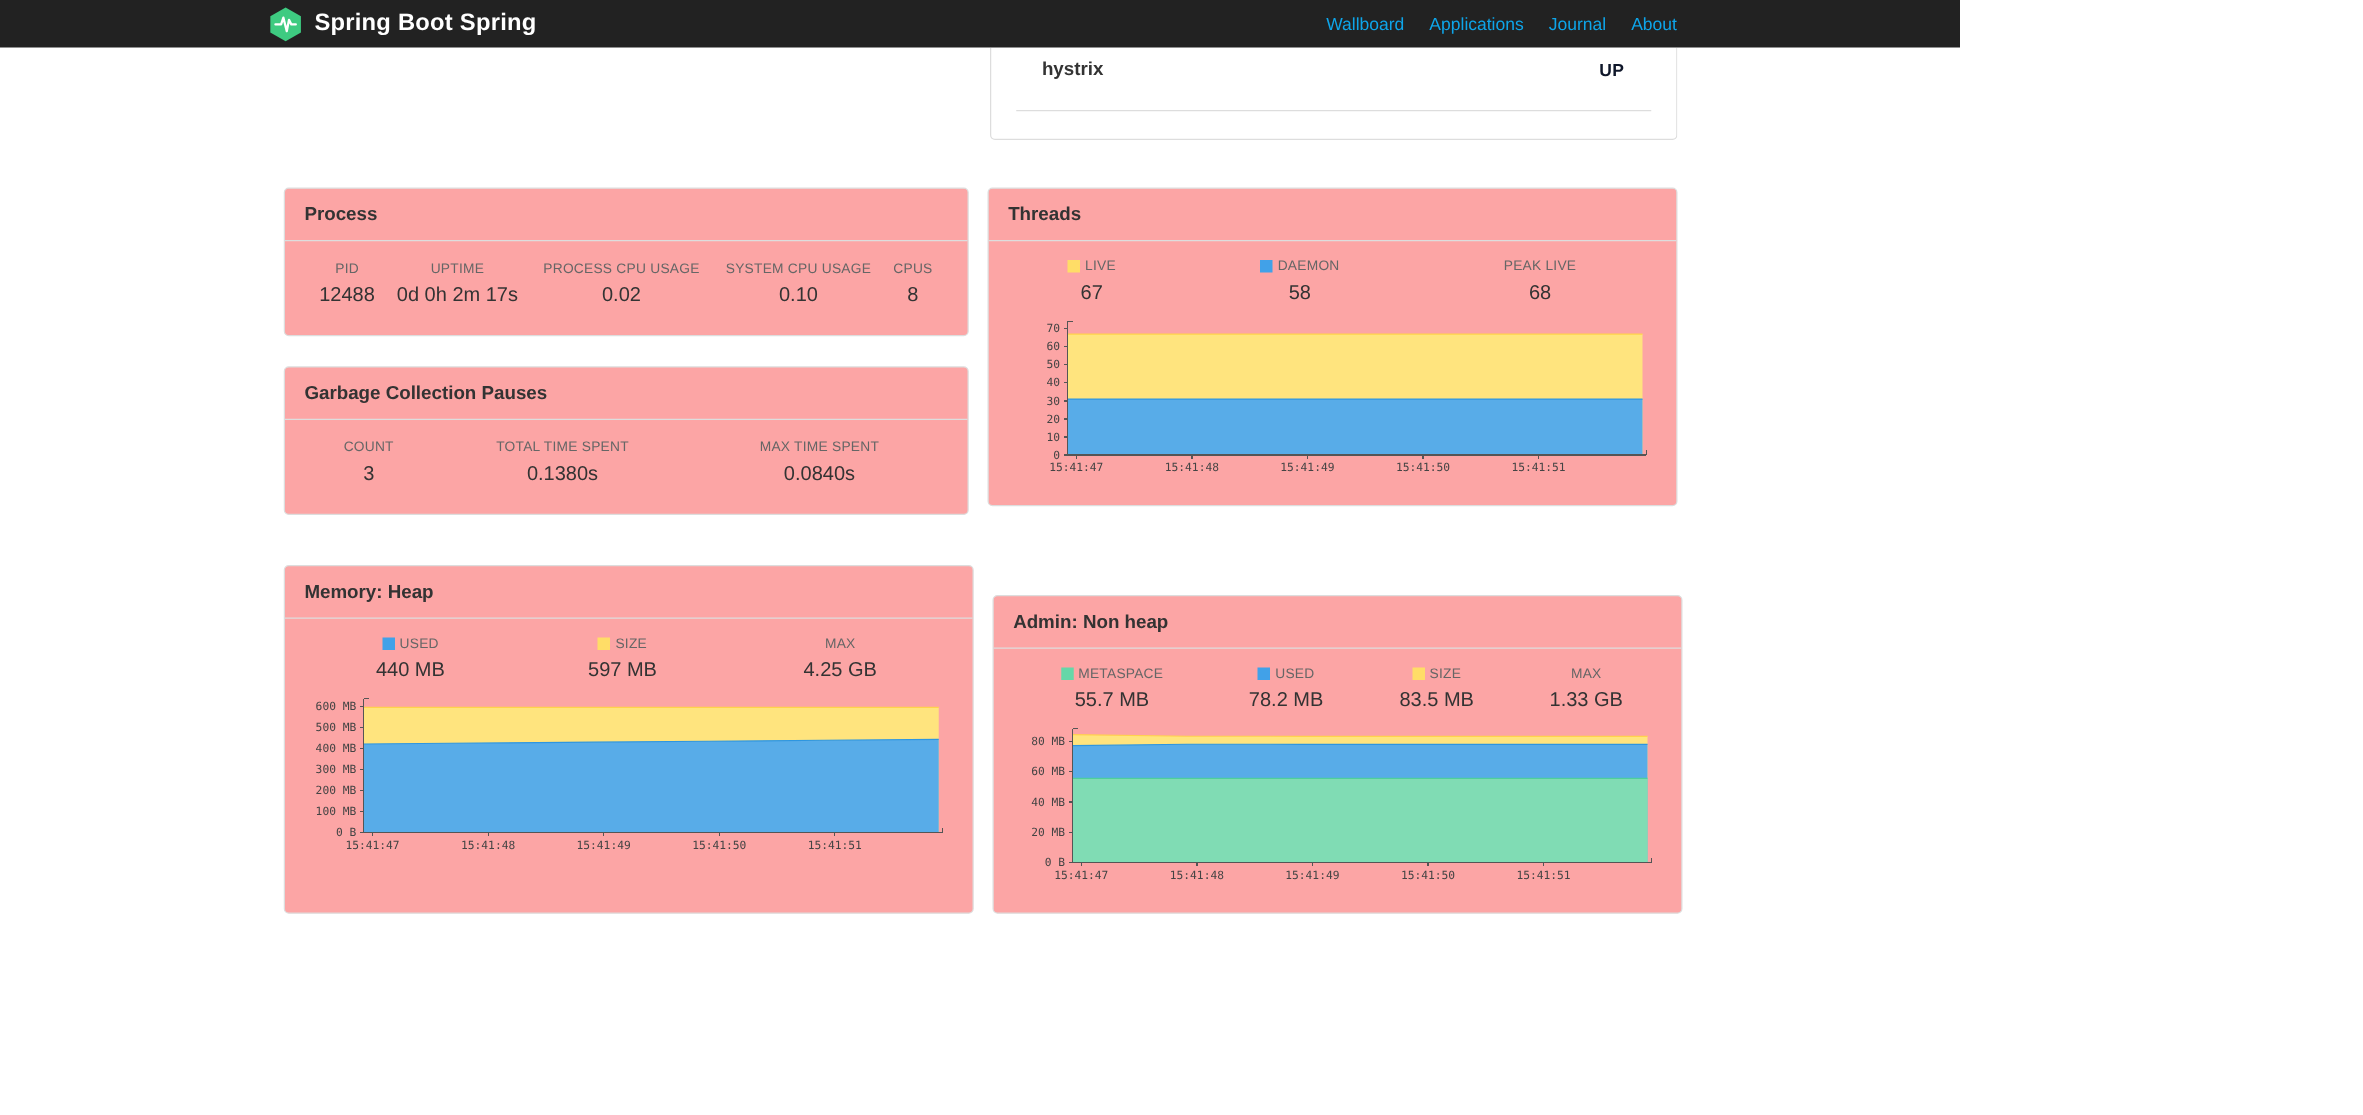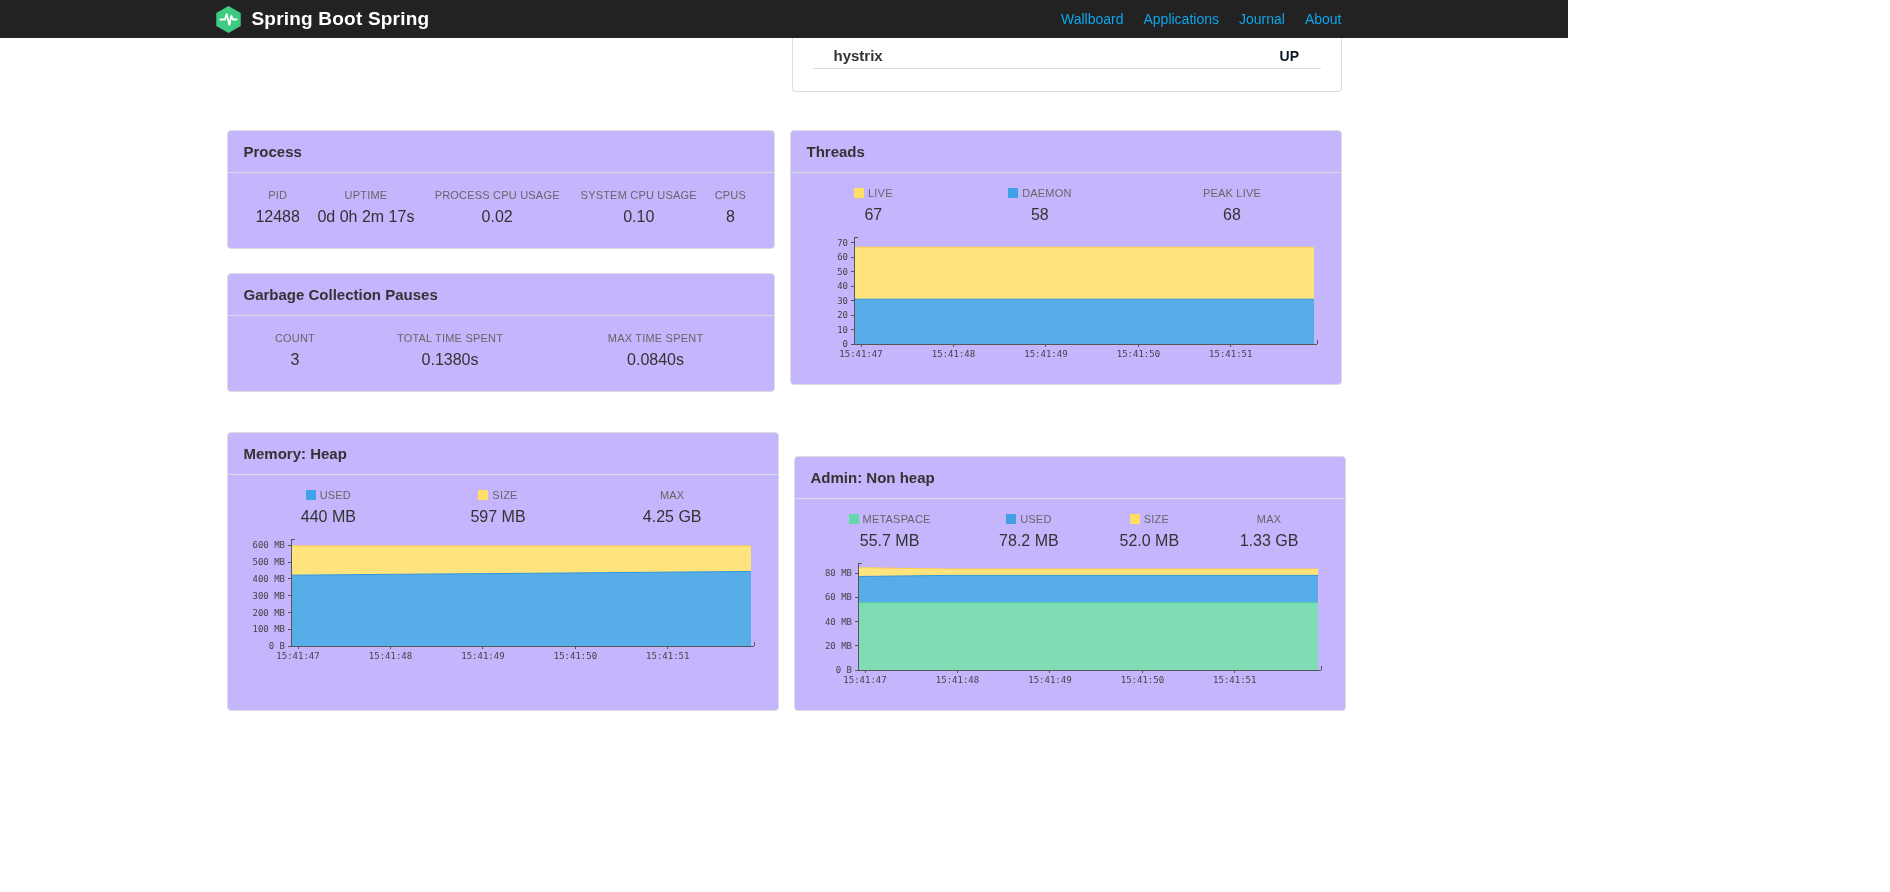--- a/index.html
+++ b/index.html
@@ -15,27 +15,27 @@
   .brand-text{color:#fff;font-size:19px;font-weight:700;letter-spacing:.2px;}
   .nav-links{list-style:none;display:flex;margin:0;padding:0;}
   .nav-links li{color:#0ea5e9;font-size:14px;padding:0 10px;cursor:pointer;}
   .nav-links li:last-child{padding-right:0;}
   
   .container{width:1115px;margin:0 auto;}
   .grid{display:grid;grid-template-columns:1fr 1fr;column-gap:15px;}
   .row-b{margin-top:38px;}
   .row-c{margin-top:40px;}
   
-  .panel{background:#c4b5fd;border:1px solid #ddd;border-radius:4px;}
+  .panel{background:#fca5a5;border:1px solid #ddd;border-radius:4px;}
   .panel-heading{padding:12px 16px;border-bottom:1px solid #ddd;font-size:15px;font-weight:700;color:#333;}
   .panel-body{padding:14px 20px 20px;}
   .panel + .panel{margin-top:24px;}
   
   .panel-partial{border:1px solid #ddd;border-top:none;border-radius:0 0 4px 4px;padding-bottom:22px;}
-  .app-row{margin:0 20px;padding:9px 21px 4px;border-bottom:1px solid #ddd;display:flex;align-items:center;justify-content:space-between;cursor:pointer;}
+  .app-row{margin:0 20px;padding:9px 21px 24px;border-bottom:1px solid #ddd;display:flex;align-items:center;justify-content:space-between;cursor:pointer;}
   .app-name{font-size:15px;font-weight:700;color:#333;}
   .app-status{font-size:14px;font-weight:700;letter-spacing:.3px;}
   
   .metrics{display:table;width:100%;table-layout:auto;border-collapse:collapse;}
   .metric{display:table-cell;text-align:center;padding:2px 6px;vertical-align:top;}
   .metric-label{font-size:11px;color:#666;letter-spacing:.2px;display:flex;align-items:center;justify-content:center;gap:4px;white-space:nowrap;}
   .metric-value{font-size:16px;color:#333;margin-top:7px;white-space:nowrap;}
   .swatch{width:10px;height:10px;display:inline-block;flex:0 0 auto;}
   
   .chart-svg{display:block;margin:8px auto 0;}
@@ -296,21 +296,21 @@
                 <span class="swatch" style="background-color: rgb(65, 161, 232);"></span>
                 <span>USED</span>
               </div>
               <div class="metric-value">78.2 MB</div>
             </div>
             <div class="metric">
               <div class="metric-label">
                 <span class="swatch" style="background-color: rgb(255, 221, 103);"></span>
                 <span>SIZE</span>
               </div>
-              <div class="metric-value">52.0 MB</div>
+              <div class="metric-value">83.5 MB</div>
             </div>
             <div class="metric">
               <div class="metric-label">
                   <span>MAX</span>
                 </div>
               <div class="metric-value">1.33 GB</div>
             </div>
           </div>
           <svg class="chart-svg" width="518" height="132">
               <polygon points="47,110 47.0,7.7 139.0,9.0 231.0,9.0 323.0,9.0 415.0,9.0 507.0,9.0 507,110" fill="#ffe47e"></polygon>

